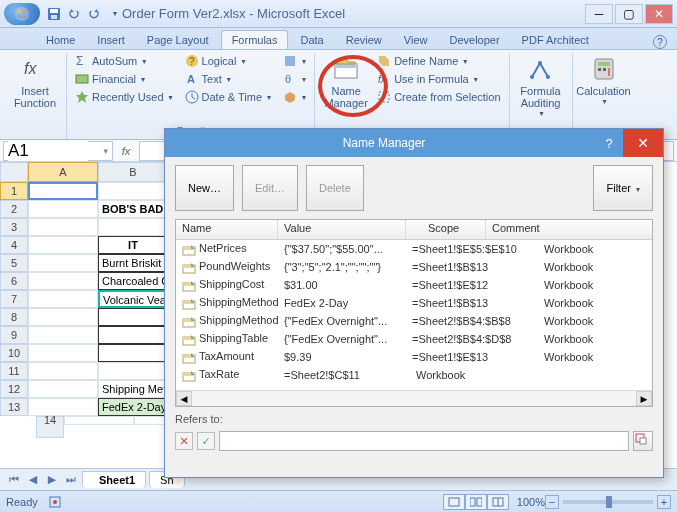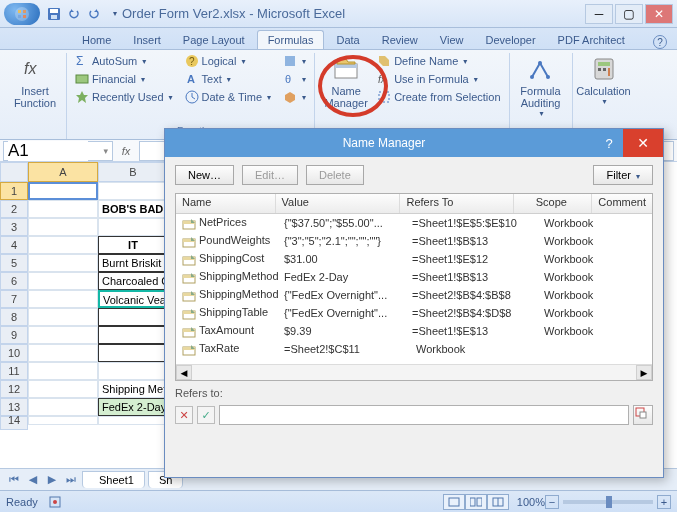--- a/index.html
+++ b/index.html
@@ -10,21 +10,21 @@
 .orb { width: 36px; height: 22px; background: radial-gradient(circle at 30% 30%, #7db7f0, #2a6ebd); border-radius: 11px 11px 14px 14px; margin-right: 6px; display:flex;align-items:center;justify-content:center;}
 .orb svg { display:block; }
 .qat { display: flex; gap: 4px; align-items: center; }
 .qat .ico { width: 16px; height: 16px; display:flex;align-items:center;justify-content:center; }
 .title { flex: 1; text-align: left; color: #4a6a9a; font-size: 13px; }
 .winbtns { display: flex; gap: 2px; }
 .winbtn { width: 28px; height: 20px; background: #e3ecf7; border: 1px solid #b6c9e1; display:flex;align-items:center;justify-content:center; font-size:12px;}
 .winbtn.close { background: #d77; color: #fff; }
 
 
-.ribtabs { height: 22px; background: linear-gradient(#d7e5f7,#cfe0f6); display: flex; align-items: flex-end; padding-left: 72px; gap: 2px; border-bottom: 1px solid #a8bedb; justify-content: flex-end;}
+.ribtabs { height: 22px; background: linear-gradient(#d7e5f7,#cfe0f6); display: flex; align-items: flex-end; padding-left: 36px; gap: 2px; border-bottom: 1px solid #a8bedb; justify-content: flex-end;}
 .ribtab { padding: 3px 10px; color: #3b5a8c; cursor: pointer; }
 .ribtab.active { background: #f2f6fb; border: 1px solid #a8bedb; border-bottom: none; border-radius: 3px 3px 0 0; color:#3b5a8c;}
 .helpico { margin-left:auto; margin-right:10px; width:14px;height:14px; border:1px solid #6a8cc0; border-radius:50%; color:#3b5a8c; font-size:10px; display:flex;align-items:center;justify-content:center;}
 
 
 .ribbon { height: 90px; background: linear-gradient(#f2f6fb,#e6eef9); border-bottom: 1px solid #a8bedb; display: flex; padding: 3px 4px 0; }
 .group { border-right: 1px solid #c3d4eb; padding: 0 6px; display: flex; flex-direction: column; position:relative;}
 .group-label { font-size: 10px; color: #5378ad; text-align: center; padding: 1px 0 2px; margin-top:auto;}
 .big-btn { display:flex; flex-direction:column; align-items:center; justify-content:center; width:50px; padding:2px; color:#3b5a8c; cursor:pointer;}
 .big-btn .bicon { width:28px;height:28px; display:flex;align-items:center;justify-content:center;}
@@ -56,40 +56,40 @@
 .cell { width:70px; border:1px solid #d9e3ee; padding:0 3px; font-size:11px; line-height:16px; white-space:nowrap; overflow:hidden;}
 .cell.active { border:2px solid #5b8ed8; }
 .cell.overflow { overflow:visible; }
 .cell.bold { font-weight:bold; }
 .cell.green { background:#d4eed0; }
 
 
 .sheet-tabs { position:absolute; bottom:22px; left:0; right:0; height:22px; background:#e6eef8; border-top:1px solid #b6c9e1; display:flex; align-items:center; padding-left:6px; gap:3px;}
 .navbtn { width:16px;height:16px; display:flex;align-items:center;justify-content:center; color:#5378ad; cursor:pointer;}
 .stab { padding:2px 10px; background:#fff; border:1px solid #b6c9e1; border-bottom:none; border-radius:0 0 4px 4px; font-size:11px;}
-.stab.active { font-weight:normal;padding-left:16px; }
+.stab.active { font-weight:bold;padding-left:16px; }
 
 
 .statusbar { position:absolute; bottom:0; left:0; right:0; height:22px; background:linear-gradient(#dce8f7,#cfe0f6); border-top:1px solid #a8bedb; display:flex; align-items:center; padding:0 6px; font-size:11px; color:#3b5a8c;}
 .statusbar .spacer{flex:1;}
 .viewbtns { display:flex; gap:0; margin-right:8px;}
 .viewbtn { width:22px;height:16px; border:1px solid #8fabcf; background:#e9f1fb; display:flex;align-items:center;justify-content:center;}
 .zoom { display:flex; align-items:center; gap:4px;}
 .zoom .track { width:90px;height:4px;background:#b6c9e1; position:relative;}
 .zoom .thumb { position:absolute; left:43px; top:-4px; width:6px;height:12px; background:#6a8cc0;}
 .zoom .pm { width:14px;height:14px; border:1px solid #8fabcf; text-align:center; line-height:12px; cursor:pointer;}
 
 
 .dialog { position:absolute; left:164px; top:128px; width:500px; height:350px; border:1px solid #6a8cc0; background:#f0f0f0; box-shadow: 3px 3px 10px rgba(0,0,0,0.25); z-index:10; display:flex; flex-direction:column;}
 .dlg-title { height:28px; background:#5b9bd8; display:flex; align-items:center; padding:0 0 0 8px; color:#fff; font-size:12px;}
 .dlg-title span { flex:1; text-align:center;}
 .dlg-close { width:40px; height:28px; background:#d9402d; color:#fff; display:flex;align-items:center;justify-content:center; font-size:14px; cursor:pointer;}
 .dlg-help { width:28px; height:28px; display:flex;align-items:center;justify-content:center; color:#fff; font-size:13px;}
 .dlg-toolbar { padding:8px 10px; display:flex; gap:8px;}
-.dlg-btn { padding:3px 12px; border:1px solid #a8a8a8; background:linear-gradient(#fdfdfd,#e8e8e8); font-size:11px; cursor:pointer;}
+.dlg-btn { padding:16px 12px; border:1px solid #a8a8a8; background:linear-gradient(#fdfdfd,#e8e8e8); font-size:11px; cursor:pointer;}
 .dlg-btn.disabled { color:#9a9a9a; }
 .dlg-btn.filter { margin-left:auto; }
 .dlg-list { margin:0 10px; border:1px solid #b0b0b0; background:#fff; height:188px; overflow:hidden; position:relative;}
 .dlg-list-head { display:flex; background:linear-gradient(#fdfdfd,#ececec); border-bottom:1px solid #cfcfcf; height:20px;}
 .dlg-col { padding:2px 6px; border-right:1px solid #dcdcdc; font-size:11px; color:#333; }
 .c-name{width:102px;} .c-val{width:128px;} .c-ref{width:116px;} .c-scope{width:64px;margin-left:16px;} .c-com{flex:1; border-right:none;}
 .dlg-row { display:flex; height:18px; align-items:center;}
 .dlg-row .rcell { padding:0 6px; font-size:11px; color:#333; white-space:nowrap; overflow:hidden;}
 .dlg-row .nm-ico { width:14px; height:12px; display:inline-block; margin-right:3px; vertical-align:middle;}
 .hscroll { position:absolute; bottom:0; left:0; right:0; height:16px; background:#f0f0f0; border-top:1px solid #dcdcdc; display:flex;}
@@ -402,21 +402,21 @@
       <div class="rowh">12</div>
       <div class="cell"></div>
       <div class="cell overflow">Shipping Meth</div>
     </div>
   <div class="row">
       <div class="rowh">13</div>
       <div class="cell"></div>
       <div class="cell green overflow" style="border:1px solid #333;">FedEx 2-Day</div>
     </div>
   <div class="row" style="height:9px;">
-      <div class="rowh" style="height:14px;line-height:7px;">14</div>
+      <div class="rowh" style="height:22px;line-height:7px;margin-left:36px;">14</div>
       <div class="cell" style="height:9px;"></div>
       <div class="cell" style="height:9px;"></div>
     </div>
 </div>
 
 <div class="sheet-tabs">
   <div class="navbtn">⏮</div>
   <div class="navbtn">◀</div>
   <div class="navbtn">▶</div>
   <div class="navbtn">⏭</div>
@@ -471,21 +471,20 @@
   <div class="dlg-toolbar">
     <button class="dlg-btn">New…</button>
     <button class="dlg-btn disabled">Edit…</button>
     <button class="dlg-btn disabled">Delete</button>
     <button class="dlg-btn filter dd-arrow"><span>Filter</span> </button>
   </div>
   <div class="dlg-list">
     <div class="dlg-list-head">
       <div class="dlg-col c-name">Name</div>
       <div class="dlg-col c-val">Value</div>
-      <div class="dlg-col c-ref">Refers To</div>
       <div class="dlg-col c-scope">Scope</div>
       <div class="dlg-col c-com">Comment</div>
     </div>
     <div id="name-rows">
         <div class="dlg-row">
           <div class="rcell c-name"><span class="nm-ico"><svg width="14" height="12">
                 <rect x="1" y="3" width="12" height="8" fill="#fff" stroke="#b0a060"></rect>
                 <rect x="1" y="3" width="12" height="3" fill="#e8d8a0"></rect>
                 <path d="M9 1 L13 5 L9 5 Z" fill="#8a8"></path>
               </svg></span>NetPrices</div>

